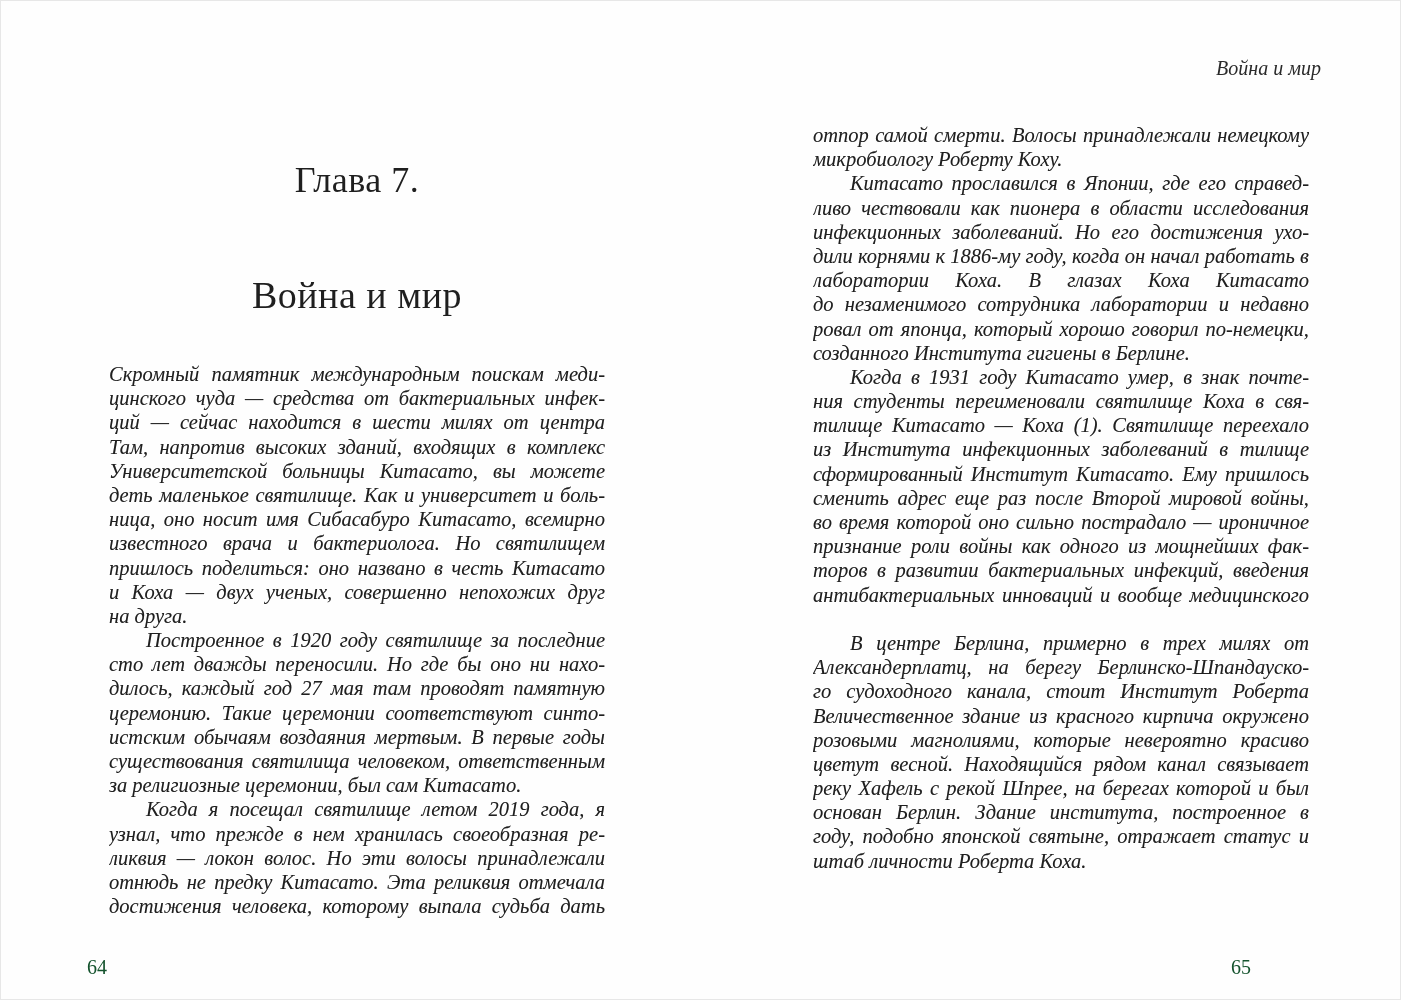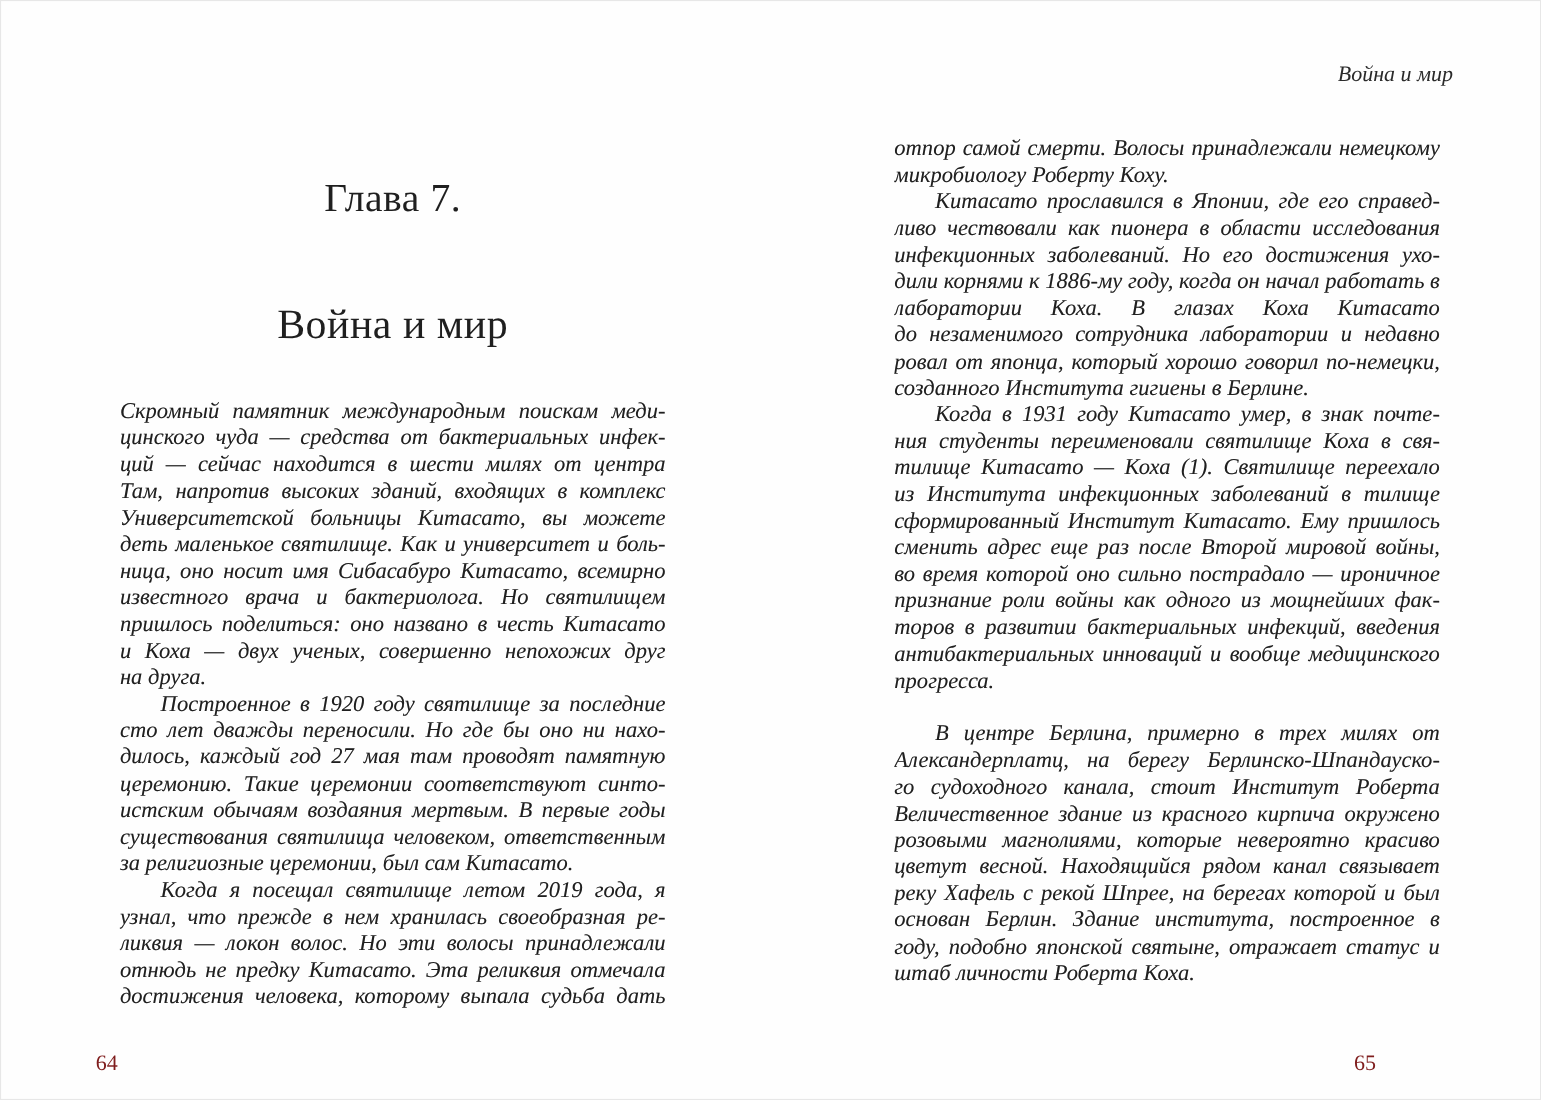--- a/index.html
+++ b/index.html
@@ -57,21 +57,21 @@
     white-space: normal;
     text-align: justify;
     text-align-last: justify;
     text-justify: inter-word;
   }
   .para.indent .line:first-child { text-indent: 37px; }
   .page-number {
     position: absolute;
     top: 955px;
     font-size: 20px;
-    color: #7f1d1d;
+    color: #14532d;
   }
   #pn-left  { left: 86px; }
   #pn-right { left: 1230px; width: 34px; text-align: left; }
 </style>
 </head>
 <body>
 
 <div class="book-spread">
 
   <div class="chapter-label">Глава 7.</div>
@@ -133,21 +133,20 @@
         <div class="line jl">Когда в 1931 году Китасато умер, в знак почте-</div>
         <div class="line jl">ния студенты переименовали святилище Коха в свя-</div>
         <div class="line jl">тилище Китасато — Коха (1). Святилище переехало</div>
         <div class="line jl">из Института инфекционных заболеваний в тилище</div>
         <div class="line jl">сформированный Институт Китасато. Ему пришлось</div>
         <div class="line jl">сменить адрес еще раз после Второй мировой войны,</div>
         <div class="line jl">во время которой оно сильно пострадало — ироничное</div>
         <div class="line jl">признание роли войны как одного из мощнейших фак-</div>
         <div class="line jl">торов в развитии бактериальных инфекций, введения</div>
         <div class="line jl">антибактериальных инноваций и вообще медицинского</div>
-        <div class="line">прогресса.</div>
       </div>
       <div class="para indent gap">
         <div class="line jl">В центре Берлина, примерно в трех милях от</div>
         <div class="line jl">Александерплатц, на берегу Берлинско-Шпандауско-</div>
         <div class="line jl">го судоходного канала, стоит Институт Роберта Коха.</div>
         <div class="line jl">Величественное здание из красного кирпича окружено</div>
         <div class="line jl">розовыми магнолиями, которые невероятно красиво</div>
         <div class="line jl">цветут весной. Находящийся рядом канал связывает</div>
         <div class="line jl">реку Хафель с рекой Шпрее, на берегах которой и был</div>
         <div class="line jl">основан Берлин. Здание института, построенное в 1900</div>

